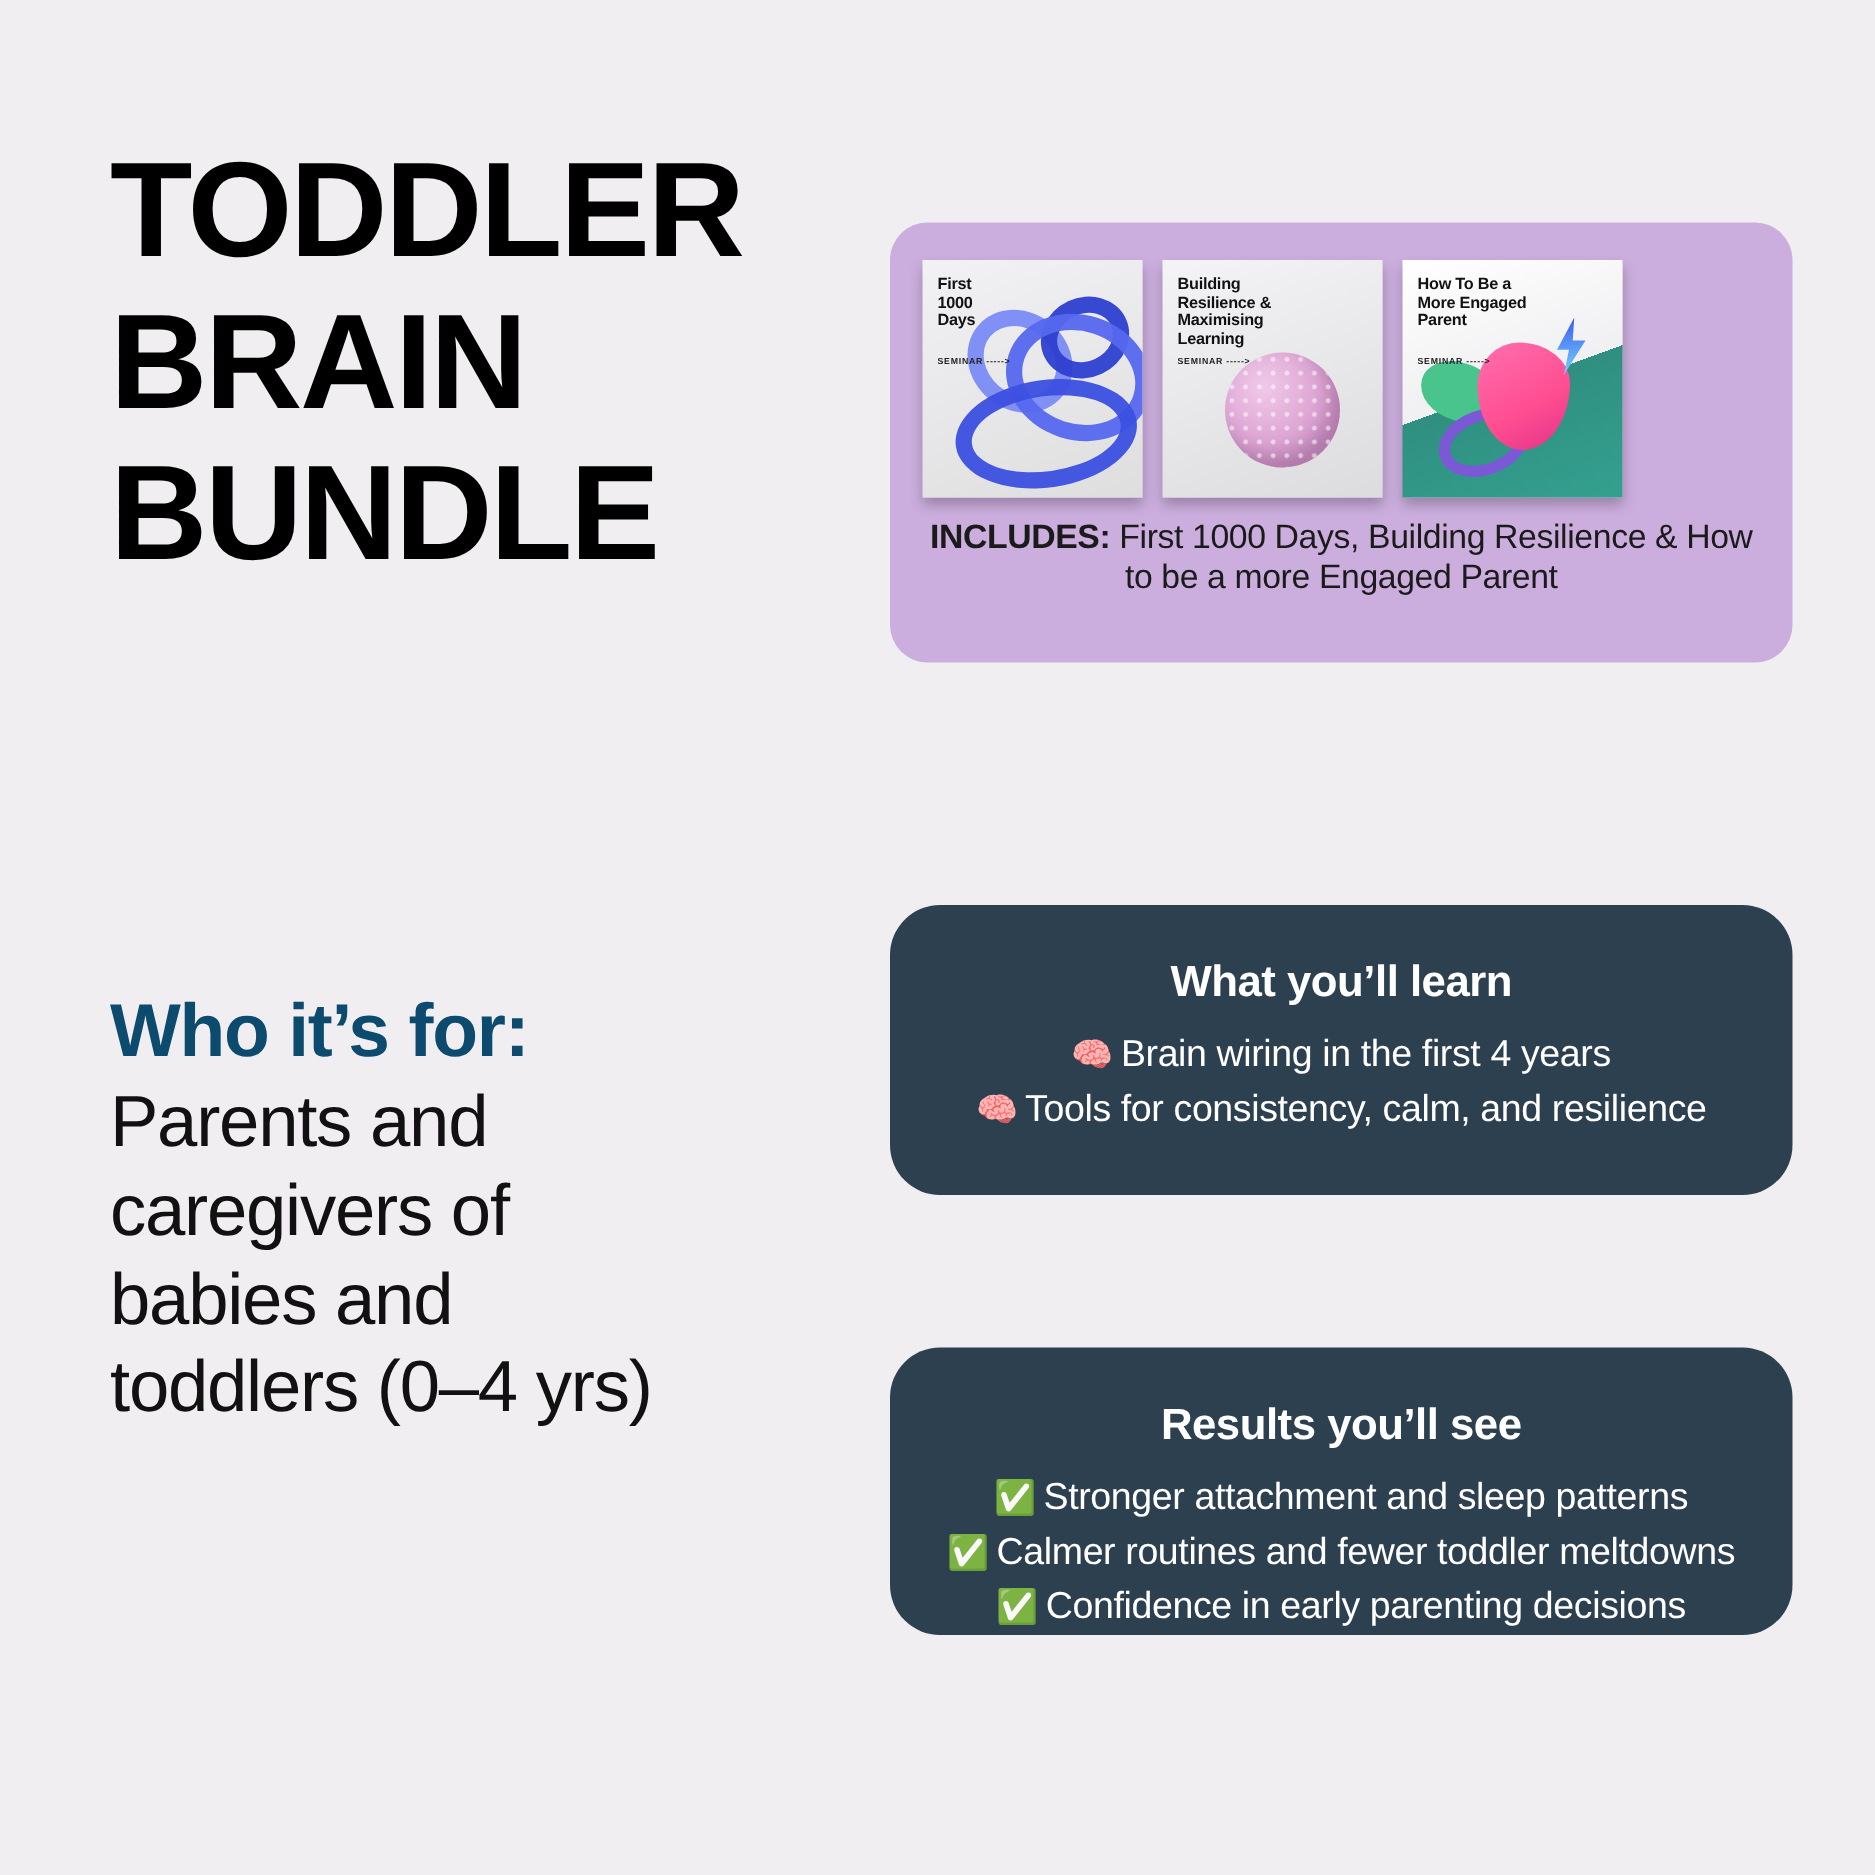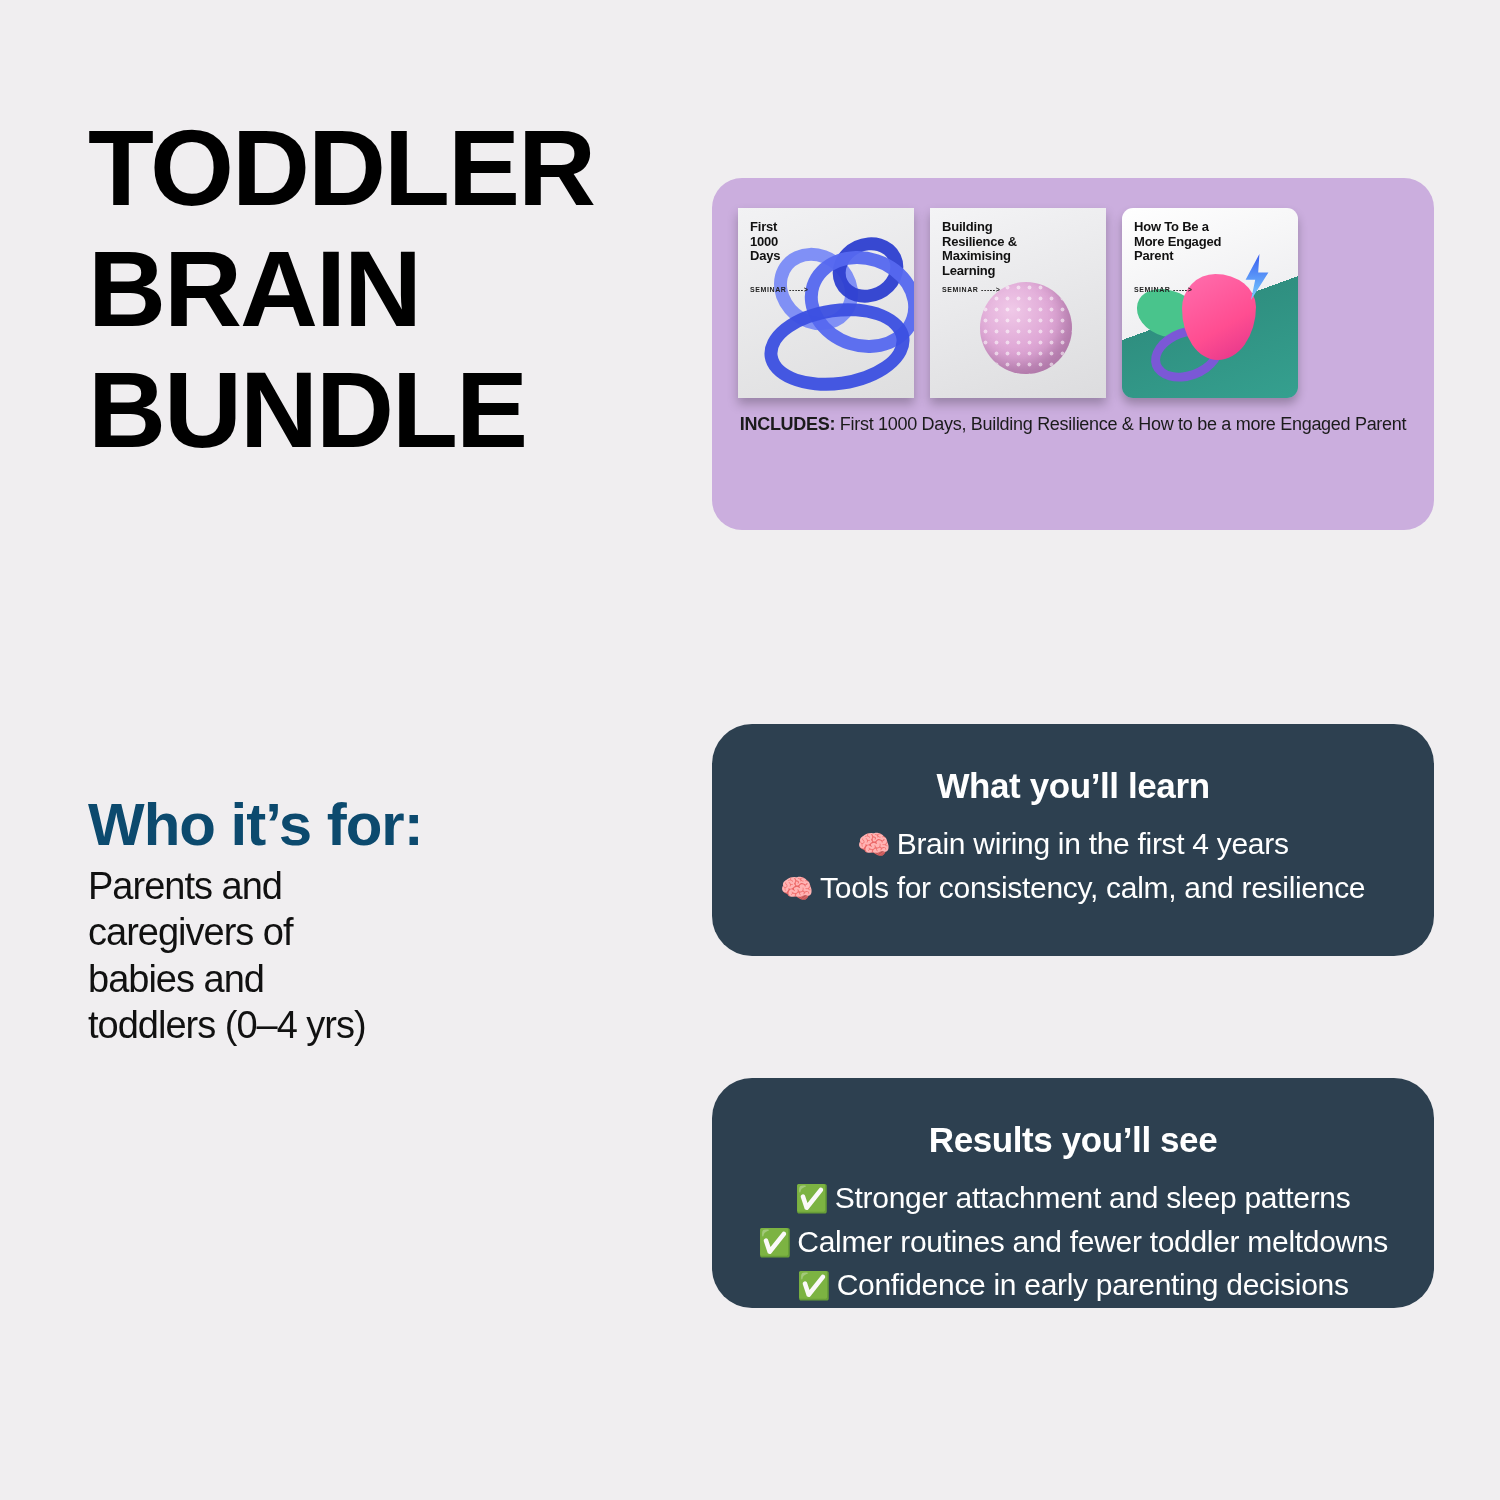--- a/index.html
+++ b/index.html
@@ -37,21 +37,21 @@
   }
   .who-heading {
     font-size: 60px;
     font-weight: bold;
     color: #0c4a6e;
     letter-spacing: -1px;
     line-height: 1.15;
     margin: 0 0 4px 0;
   }
   .who-body {
-    font-size: 38px;
+    font-size: 58px;
     font-weight: normal;
     color: #111111;
     line-height: 1.22;
     letter-spacing: -1px;
     margin: 0;
     white-space: pre-line;
   }
 
   
   .bundle-card {
@@ -96,21 +96,21 @@
     left: 12px;
     top: 78px;
     font-size: 7px;
     font-weight: bold;
     letter-spacing: 0.6px;
     color: #222;
     z-index: 4;
   }
   .cover.c1 { background: linear-gradient(160deg,#f2f2f4 0%,#dededf 100%); }
   .cover.c2 { background: linear-gradient(160deg,#f4f4f6 0%,#dcdcde 100%); }
-  .cover.c3 { background: linear-gradient(160deg,#ffffff 0%, #f0f0f2 52%, #2f8f80 52%, #35a08f 100%); border-radius: 11px; }
+  .cover.c3 { background: linear-gradient(160deg,#ffffff 0%, #f0f0f2 52%, #2f8f80 52%, #35a08f 100%); }
 
   
   .swirl {
     position: absolute;
     border: 13px solid #4256e8;
     border-radius: 50%;
     opacity: 0.95;
   }
   .s1 { width: 92px; height: 74px; right: -8px; bottom: 46px; border-color: #5568ef; transform: rotate(18deg); }
   .s2 { width: 120px; height: 60px; right: 4px; bottom: 8px; border-color: #3b4fe0; transform: rotate(-8deg); }
@@ -174,21 +174,21 @@
     top: 46px;
     width: 30px;
     height: 46px;
     background: linear-gradient(180deg,#3a5cf0,#7ad0ff);
     clip-path: polygon(58% 0%, 12% 56%, 44% 56%, 30% 100%, 88% 40%, 54% 40%);
   }
 
   .includes-text {
     margin-top: 16px;
     text-align: center;
-    font-size: 18px;
+    font-size: 27px;
     line-height: 1.18;
     color: #1b1b1b;
     letter-spacing: -0.3px;
   }
   .includes-text b { font-weight: bold; }
 
   
   .panel {
     position: absolute;
     left: 712px;

